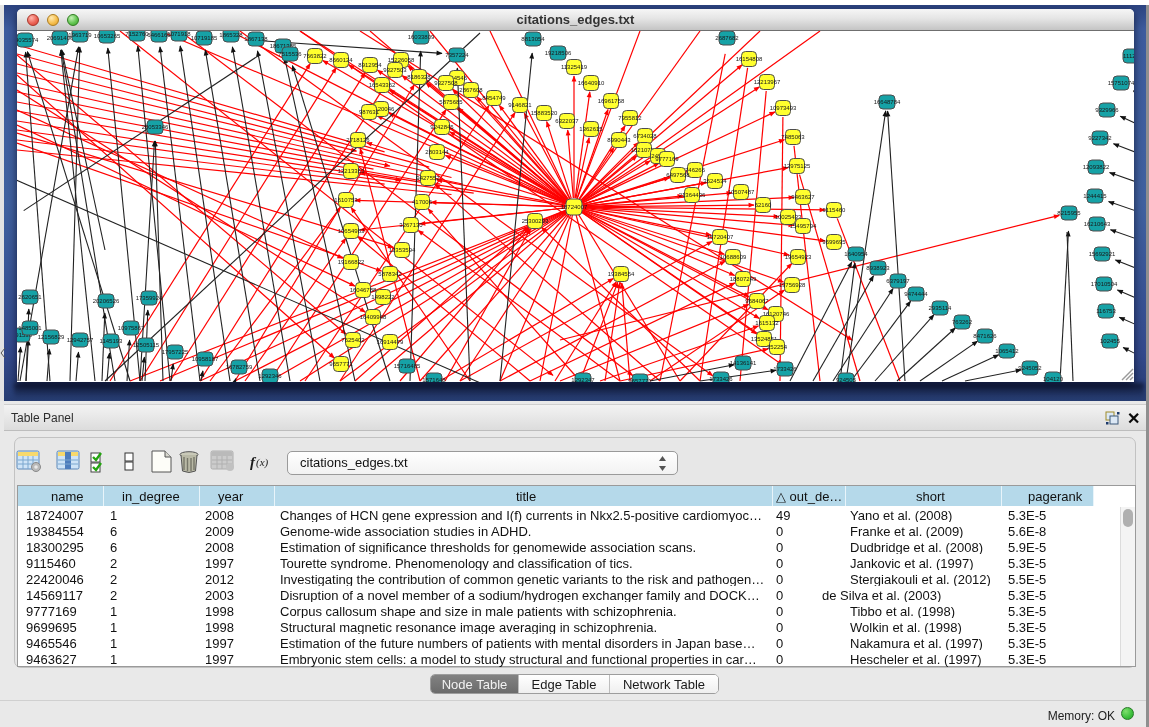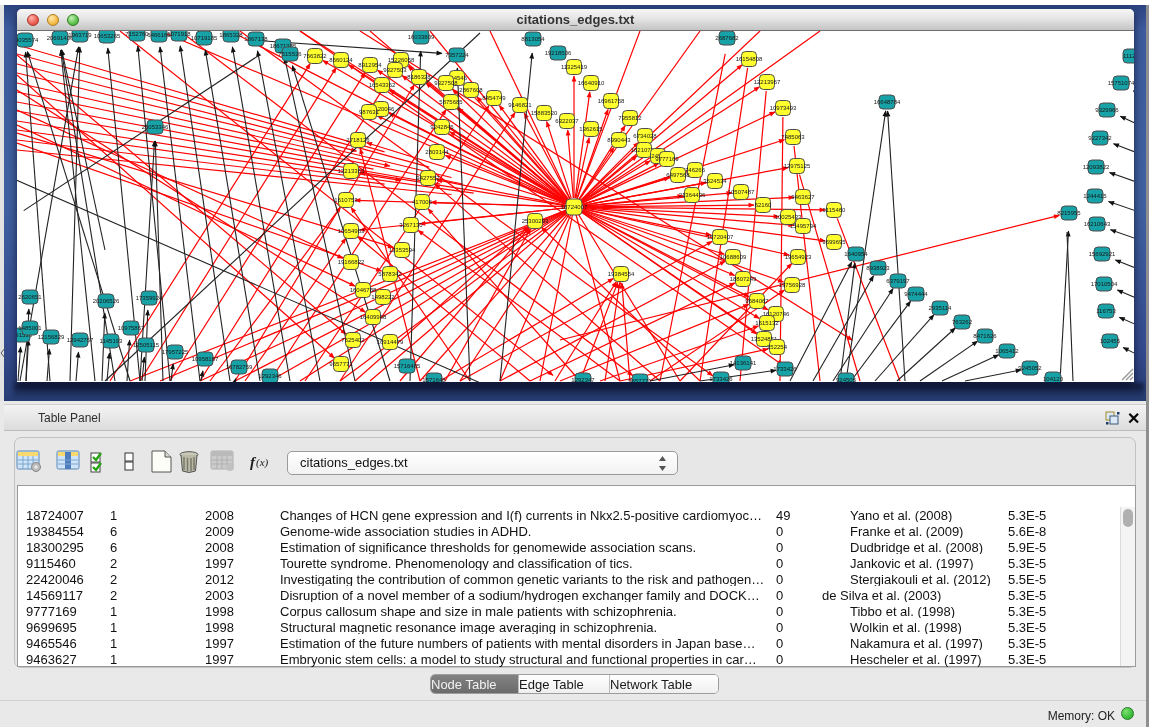--- a/index.html
+++ b/index.html
@@ -17,37 +17,37 @@
   border-bottom:1px solid #6f6f6f; }
 .tl { position:absolute; top:5px; width:12px; height:12px; border-radius:50%; }
 #tl-r { left:10px; background:radial-gradient(circle at 35% 30%, #ffb4ab, #ec6457 55%, #d33e30); border:0.5px solid #a8352a; }
 #tl-y { left:30px; background:radial-gradient(circle at 35% 30%, #ffe9b0, #f6bf4e 55%, #dd9c26); border:0.5px solid #ad7c1e; }
 #tl-g { left:50px; background:radial-gradient(circle at 35% 30%, #c4f0b4, #64c653 55%, #3da32c); border:0.5px solid #2f7d20; }
 #wtitle { position:absolute; left:0; top:3px; width:100%; text-align:center; font-size:13px; font-weight:bold; color:#333333; }
 #graph { position:absolute; left:0; top:22px; background:#ffffff; }
 #tpanel { position:absolute; left:0; top:401px; width:1149px; height:326px; background:#e9e9e9; }
 #tphead { position:absolute; left:4px; top:3px; width:1142px; height:27px;
   background:linear-gradient(180deg,#f3f3f3,#dcdcdc); border-top:1px solid #cfcfcf; border-bottom:1px solid #bdbdbd; }
-#tphead .t { position:absolute; left:7px; top:6px; font-size:12px; color:#2e2e2e;margin-left:27px; }
+#tphead .t { position:absolute; left:7px; top:6px; font-size:12px; color:#2e2e2e; }
 #tpx { position:absolute; left:1123px; top:4px; font-size:16px; font-weight:bold; color:#0a0a0a; }
 #container { position:absolute; left:14px; top:36px; width:1122px; height:231px; background:#e7e7e7;
   border:1px solid #c2c2c2; border-radius:7px; }
 #toolbar { position:absolute; left:0px; top:0px; width:1149px; height:326px; pointer-events:none; }
 #dropdown { position:absolute; left:287px; top:50px; width:391px; height:24px; background:linear-gradient(180deg,#ffffff,#f2f2f2);
   border:1px solid #9a9a9a; border-radius:5px; font-size:13px; color:#111; line-height:22px; padding-left:12px; }
 #table { position:absolute; left:17px; top:84px; width:1119px; height:182px; background:#ffffff; border:1px solid #9a9a9a; }
 #thead { position:absolute; left:0; top:0; width:1075px; height:20px; background:#b5d9ea; }
 #thead span { position:absolute; top:3px; font-size:13px; color:#111; }
 .hsep { position:absolute; top:0; width:1px; height:20px; background:#e8f4fa; }
 .trow { position:absolute; left:0; height:16px; width:1117px; background:#fff; }
 .trow span { position:absolute; top:2px; font-size:13px; color:#111; white-space:nowrap; overflow:hidden; }
 #vscroll { position:absolute; left:1102px; top:21px; width:15px; height:159px; background:#f4f4f4; border-left:1px solid #dcdcdc; }
 #vthumb { position:absolute; left:2px; top:2px; width:10px; height:18px; background:#b0b0b0; border-radius:5px; }
 #tabs { position:absolute; left:430px; top:273px; height:20px; display:flex; border:1px solid #9d9d9d; border-radius:5px; overflow:hidden; background:#fff; }
-#tabs div { font-size:13px; text-align:left; line-height:19px; color:#1a1a1a; background:linear-gradient(180deg,#ffffff,#efefef); border-right:1px solid #bdbdbd; }
+#tabs div { font-size:13px; text-align:center; line-height:19px; color:#1a1a1a; background:linear-gradient(180deg,#ffffff,#efefef); border-right:1px solid #bdbdbd; }
 #tabs div.sel { background:linear-gradient(180deg,#828282,#6b6b6b); color:#f2f2f2; }
 #tabs div:last-child { border-right:none; }
 #statline { position:absolute; left:0; top:299px; width:1149px; height:1px; background:#d0d0d0; }
 #mem { position:absolute; right:34px; top:308px; font-size:12px; color:#222; }
 #memdot { position:absolute; left:1121px; top:306px; width:13px; height:13px; border-radius:50%;
   background:radial-gradient(circle at 35% 30%, #7fdf6e, #3cbf3c 60%, #2da32d); border:1px solid #267a26; }
 .icon { position:absolute; top:49px; }
 </style></head>
 <body>
 <div id="app">
@@ -636,20 +636,36 @@
         <text x="240" y="16" font-size="11" font-style="italic" fill="#1a1a1a" font-family="Liberation Serif, serif">(x)</text>
       </svg>
       <div id="dropdown">citations_edges.txt
         <svg style="position:absolute;right:10px;top:4px" width="9" height="15" viewBox="0 0 9 15">
           <path d="M4.5 0 L8 5 H1 z" fill="#555"></path>
             <path d="M4.5 15 L8 10 H1 z" fill="#555"></path>
         </svg>
       </div>
     </div>
     <div id="table">
+      <div id="thead">
+        <span style="left:33px">name</span>
+        <span style="left:104px">in_degree</span>
+        <span style="left:200px">year</span>
+        <span style="left:498px">title</span>
+        <span style="left:758px">△ out_de…</span>
+        <span style="left:898px">short</span>
+        <span style="left:1010px">pagerank</span>
+        <div class="hsep" style="left:85px"></div>
+          <div class="hsep" style="left:181px"></div>
+        <div class="hsep" style="left:256px"></div>
+          <div class="hsep" style="left:754px"></div>
+        <div class="hsep" style="left:827px"></div>
+          <div class="hsep" style="left:983px"></div>
+        <div class="hsep" style="left:1075px"></div>
+      </div>
       <div class="trow" style="top:20px">
           <span style="left:8px">18724007</span>
           <span style="left:92px">1</span>
           <span style="left:187px">2008</span>
           <span style="left:262px;width:485px">Changes of HCN gene expression and I(f) currents in Nkx2.5‑positive cardiomyoc…</span>
           <span style="left:758px">49</span>
           <span style="left:832px">Yano et al. (2008)</span>
           <span style="left:990px">5.3E-5</span>
         </div>
 <div class="trow" style="top:36px">

